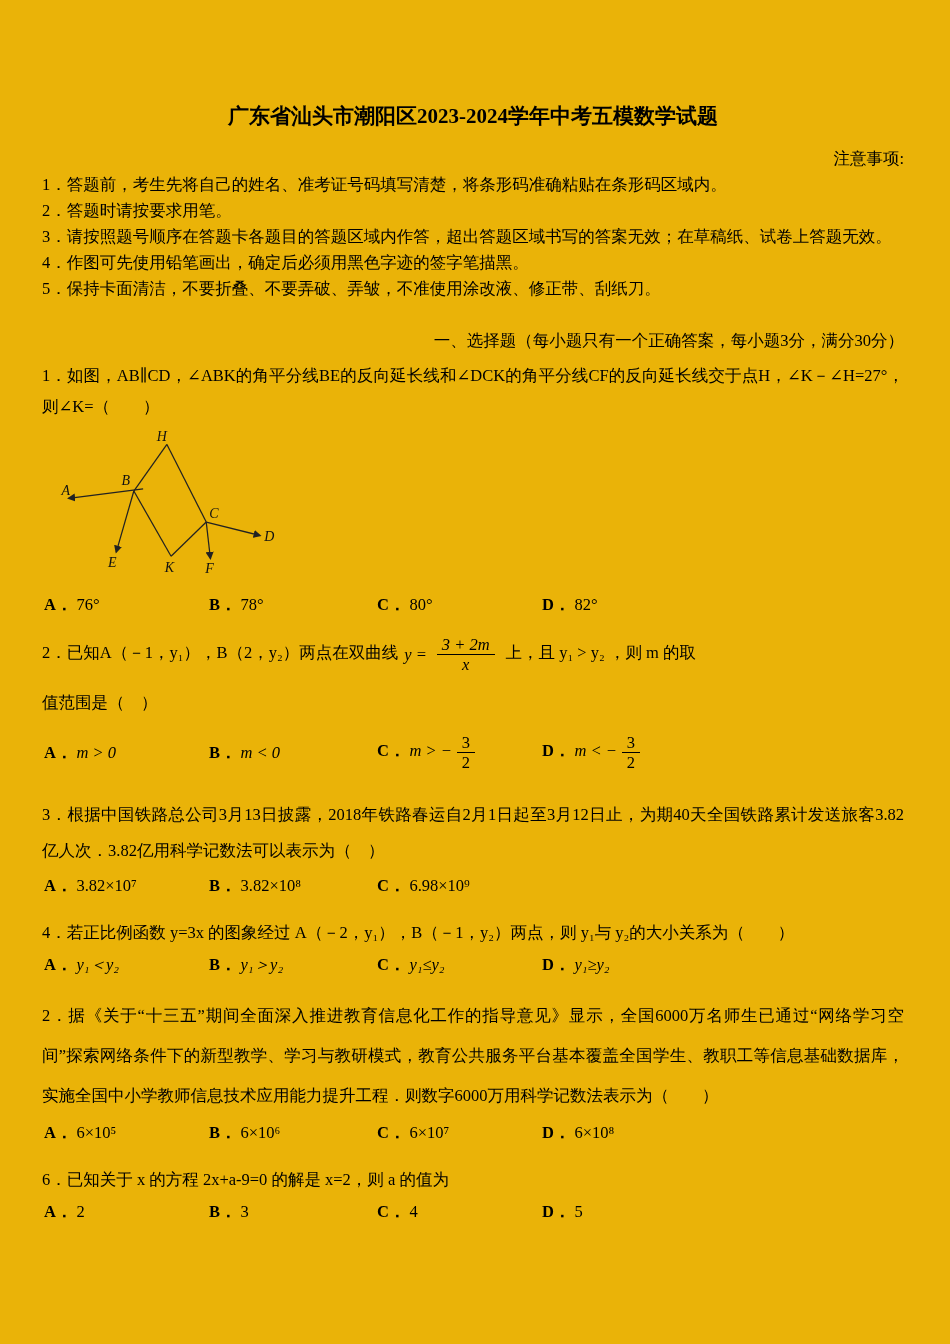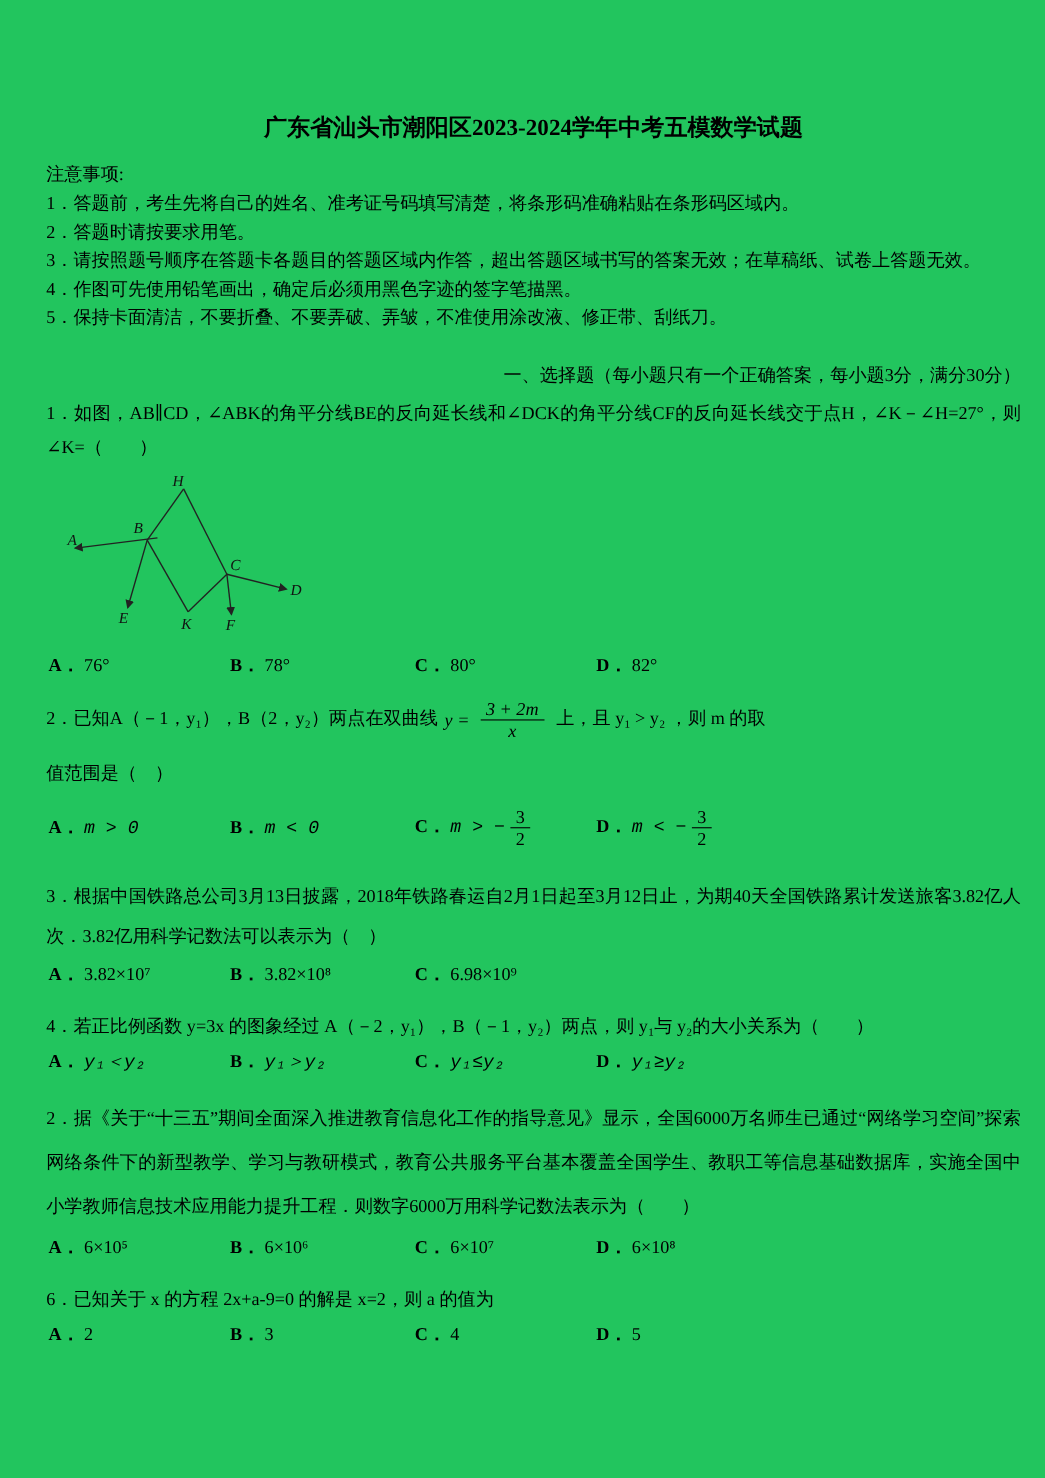--- a/index.html
+++ b/index.html
@@ -1,37 +1,37 @@
 <!DOCTYPE html>
 <html><head>
 <meta charset="utf-8">
 <style>
   html,body{margin:0;padding:0;background:#ffffff;}
   .page{
     width:950px;height:1344px;box-sizing:border-box;
-    background:#22c55e;color:#000;
-    padding:102px 22px 0 42px;
+    background:#eab308;color:#000;
+    padding:102px 46px 0 42px;
     font-family:"Liberation Serif","DejaVu Serif",serif;
     font-size:16.5px;line-height:26px;
     overflow:hidden;position:relative;
   }
   h1.title{font-size:21px;font-weight:bold;text-align:center;margin:0 0 16px 0;line-height:28px;}
-  .notice-header{margin:0 0 4px 0;}
+  .notice-header{margin:0 0 4px 0;text-align:right;}
   .notice p{margin:0;}
   .section-header{margin:26px 0 6px 0;text-align:right;}
   .stem{margin:0;line-height:31px;text-align:justify;}
   .stem2{margin:0;line-height:31px;}
   .q3stem{line-height:36px;}
   .q5stem{line-height:40px;}
   .figure{margin:8px 0 12px 2px;}
   .figure svg{display:block;}
   .optrow{display:grid;grid-template-columns:165px 168px 165px auto;width:730px;margin:4px 0 18px 2px;align-items:center;}
   .opt{white-space:nowrap;}
   .ol{font-weight:bold;margin-right:4px;}
-  .math{font-style:italic;font-family:Liberation Mono, monospace;}
+  .math{font-style:italic;font-family:Liberation Serif, serif;}
   .frac{display:inline-block;vertical-align:middle;text-align:center;line-height:17px;margin:0 5px;}
   .frac .num{display:block;border-bottom:1.2px solid #000;padding:0 5px 1px 5px;}
   .frac .den{display:block;padding-top:1px;}
   .eqwrap{display:inline-flex;align-items:center;margin:0 6px;vertical-align:middle;font-style:italic;}
   .eqwrap .lhs{margin-right:5px;}
   .q2row{margin-bottom:26px;}
   .qblock{margin-top:14px;}
   svg text{font-family:"Liberation Serif","DejaVu Serif",serif;font-style:italic;font-size:13.5px;fill:#111;}
   svg line{stroke:#222;stroke-width:1.2;}
 </style>

